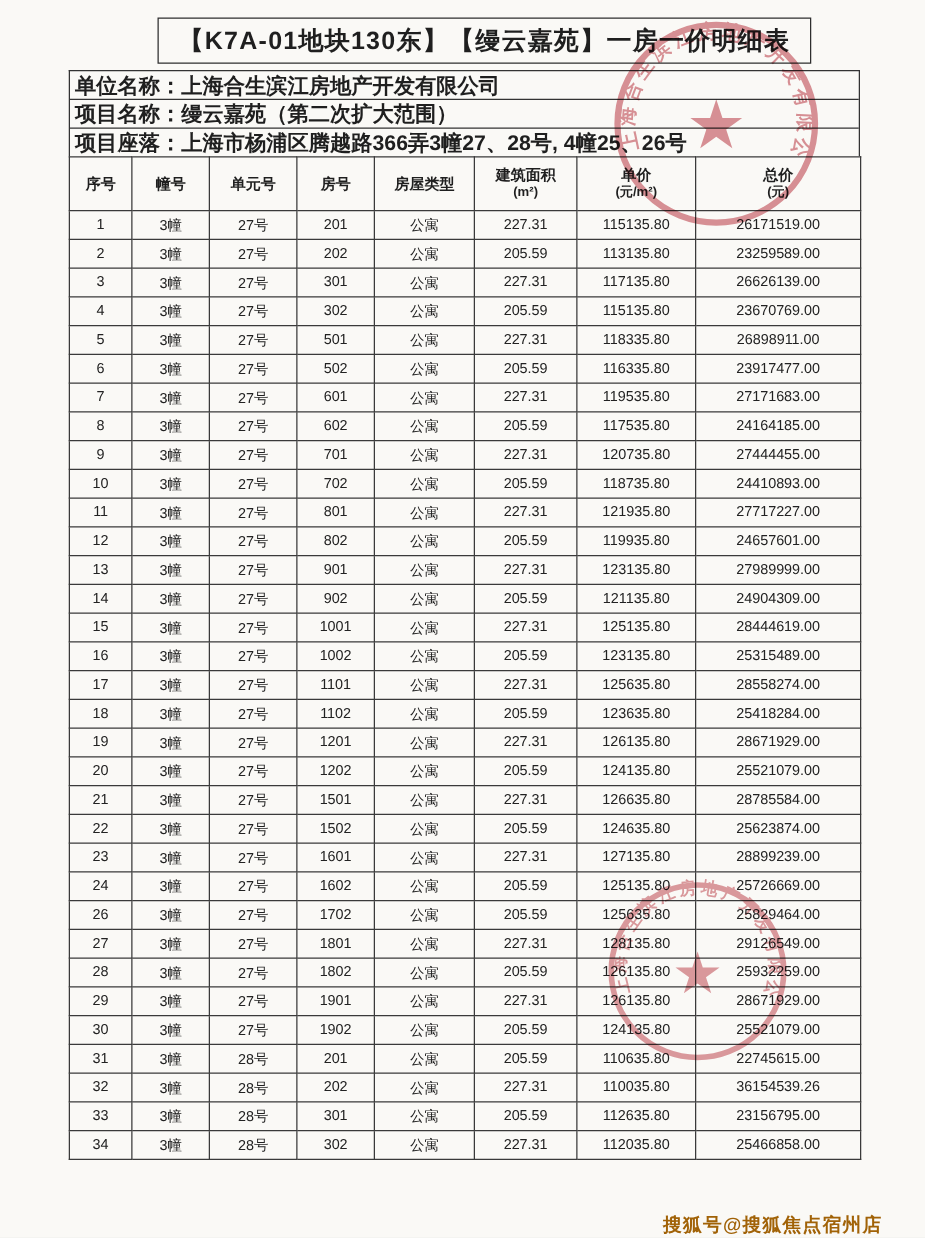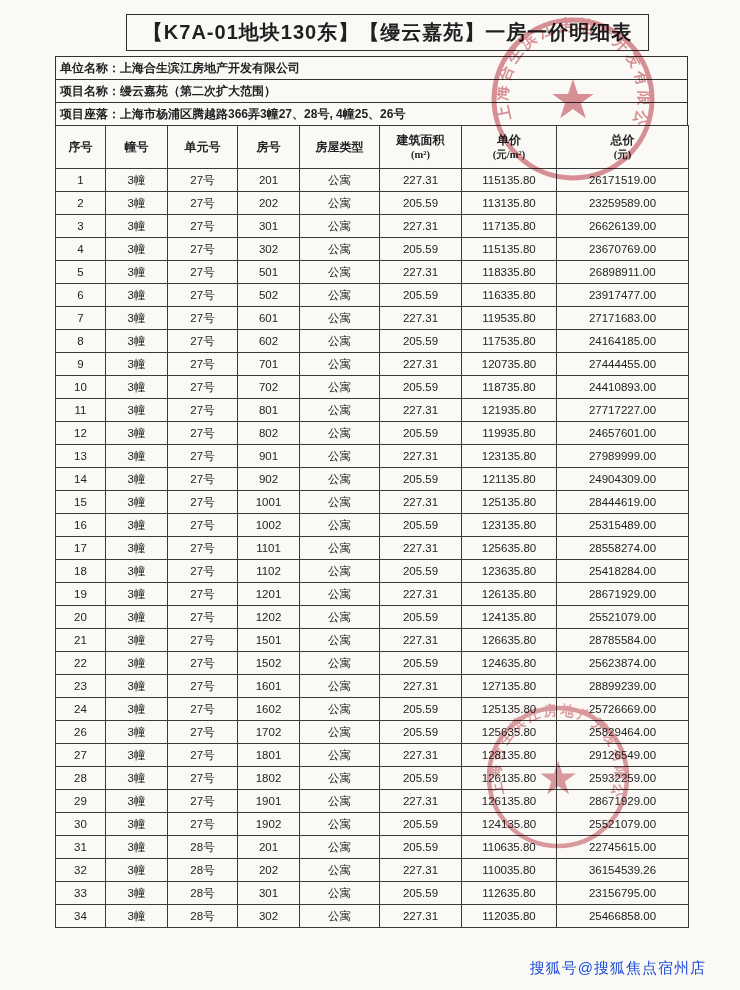--- a/index.html
+++ b/index.html
@@ -26,53 +26,53 @@
     background:transparent;
     margin-left:32px;
   }
   .info-box{
     border:1.5px solid #333;border-bottom:none;
   }
   .info-row{
     display:flex;align-items:center;
     height:22px;
     padding-left:4px;
-    font-size:12px;font-weight:600;
+    font-size:17px;font-weight:600;
   }
   .info-row + .info-row{border-top:1.2px solid #333;}
   .info-label{white-space:nowrap;}
   .info-value{white-space:nowrap;}
   table.price{
     border-collapse:collapse;table-layout:fixed;
     width:633px;
     border:1.5px solid #333;
   }
   table.price th, table.price td{
     border:1px solid #3a3a3a;
     text-align:center;vertical-align:middle;
     padding:0;
     overflow:hidden;white-space:nowrap;
   }
   table.price th{
-    font-size:12px;font-weight:bold;height:42px;line-height:1.25;font-family:Liberation Serif, serif;
+    font-size:12px;font-weight:bold;height:42px;line-height:1.25;
   }
   table.price td{
     font-size:11.5px;height:22px;color:#222;
   }
   .h-sub{font-size:10.5px;font-weight:bold;}
   .h-sub:empty{display:none;}
   .seal{
     position:absolute;pointer-events:none;
     mix-blend-mode:multiply;
   }
   .seal-top{left:488px;top:14px;opacity:0.55;}
   .seal-mid{left:483px;top:702px;opacity:0.5;}
   .watermark{
-    position:absolute;right:34px;bottom:12px;
-    font-size:15px;font-weight:normal;color:#1d4ed8;
+    position:absolute;right:34px;bottom:0;
+    font-size:15px;font-weight:bold;color:#a16207;
     letter-spacing:1px;
   }
 </style>
 </head>
 <body>
 
 <div class="page">
 
   <div class="doc">
 

